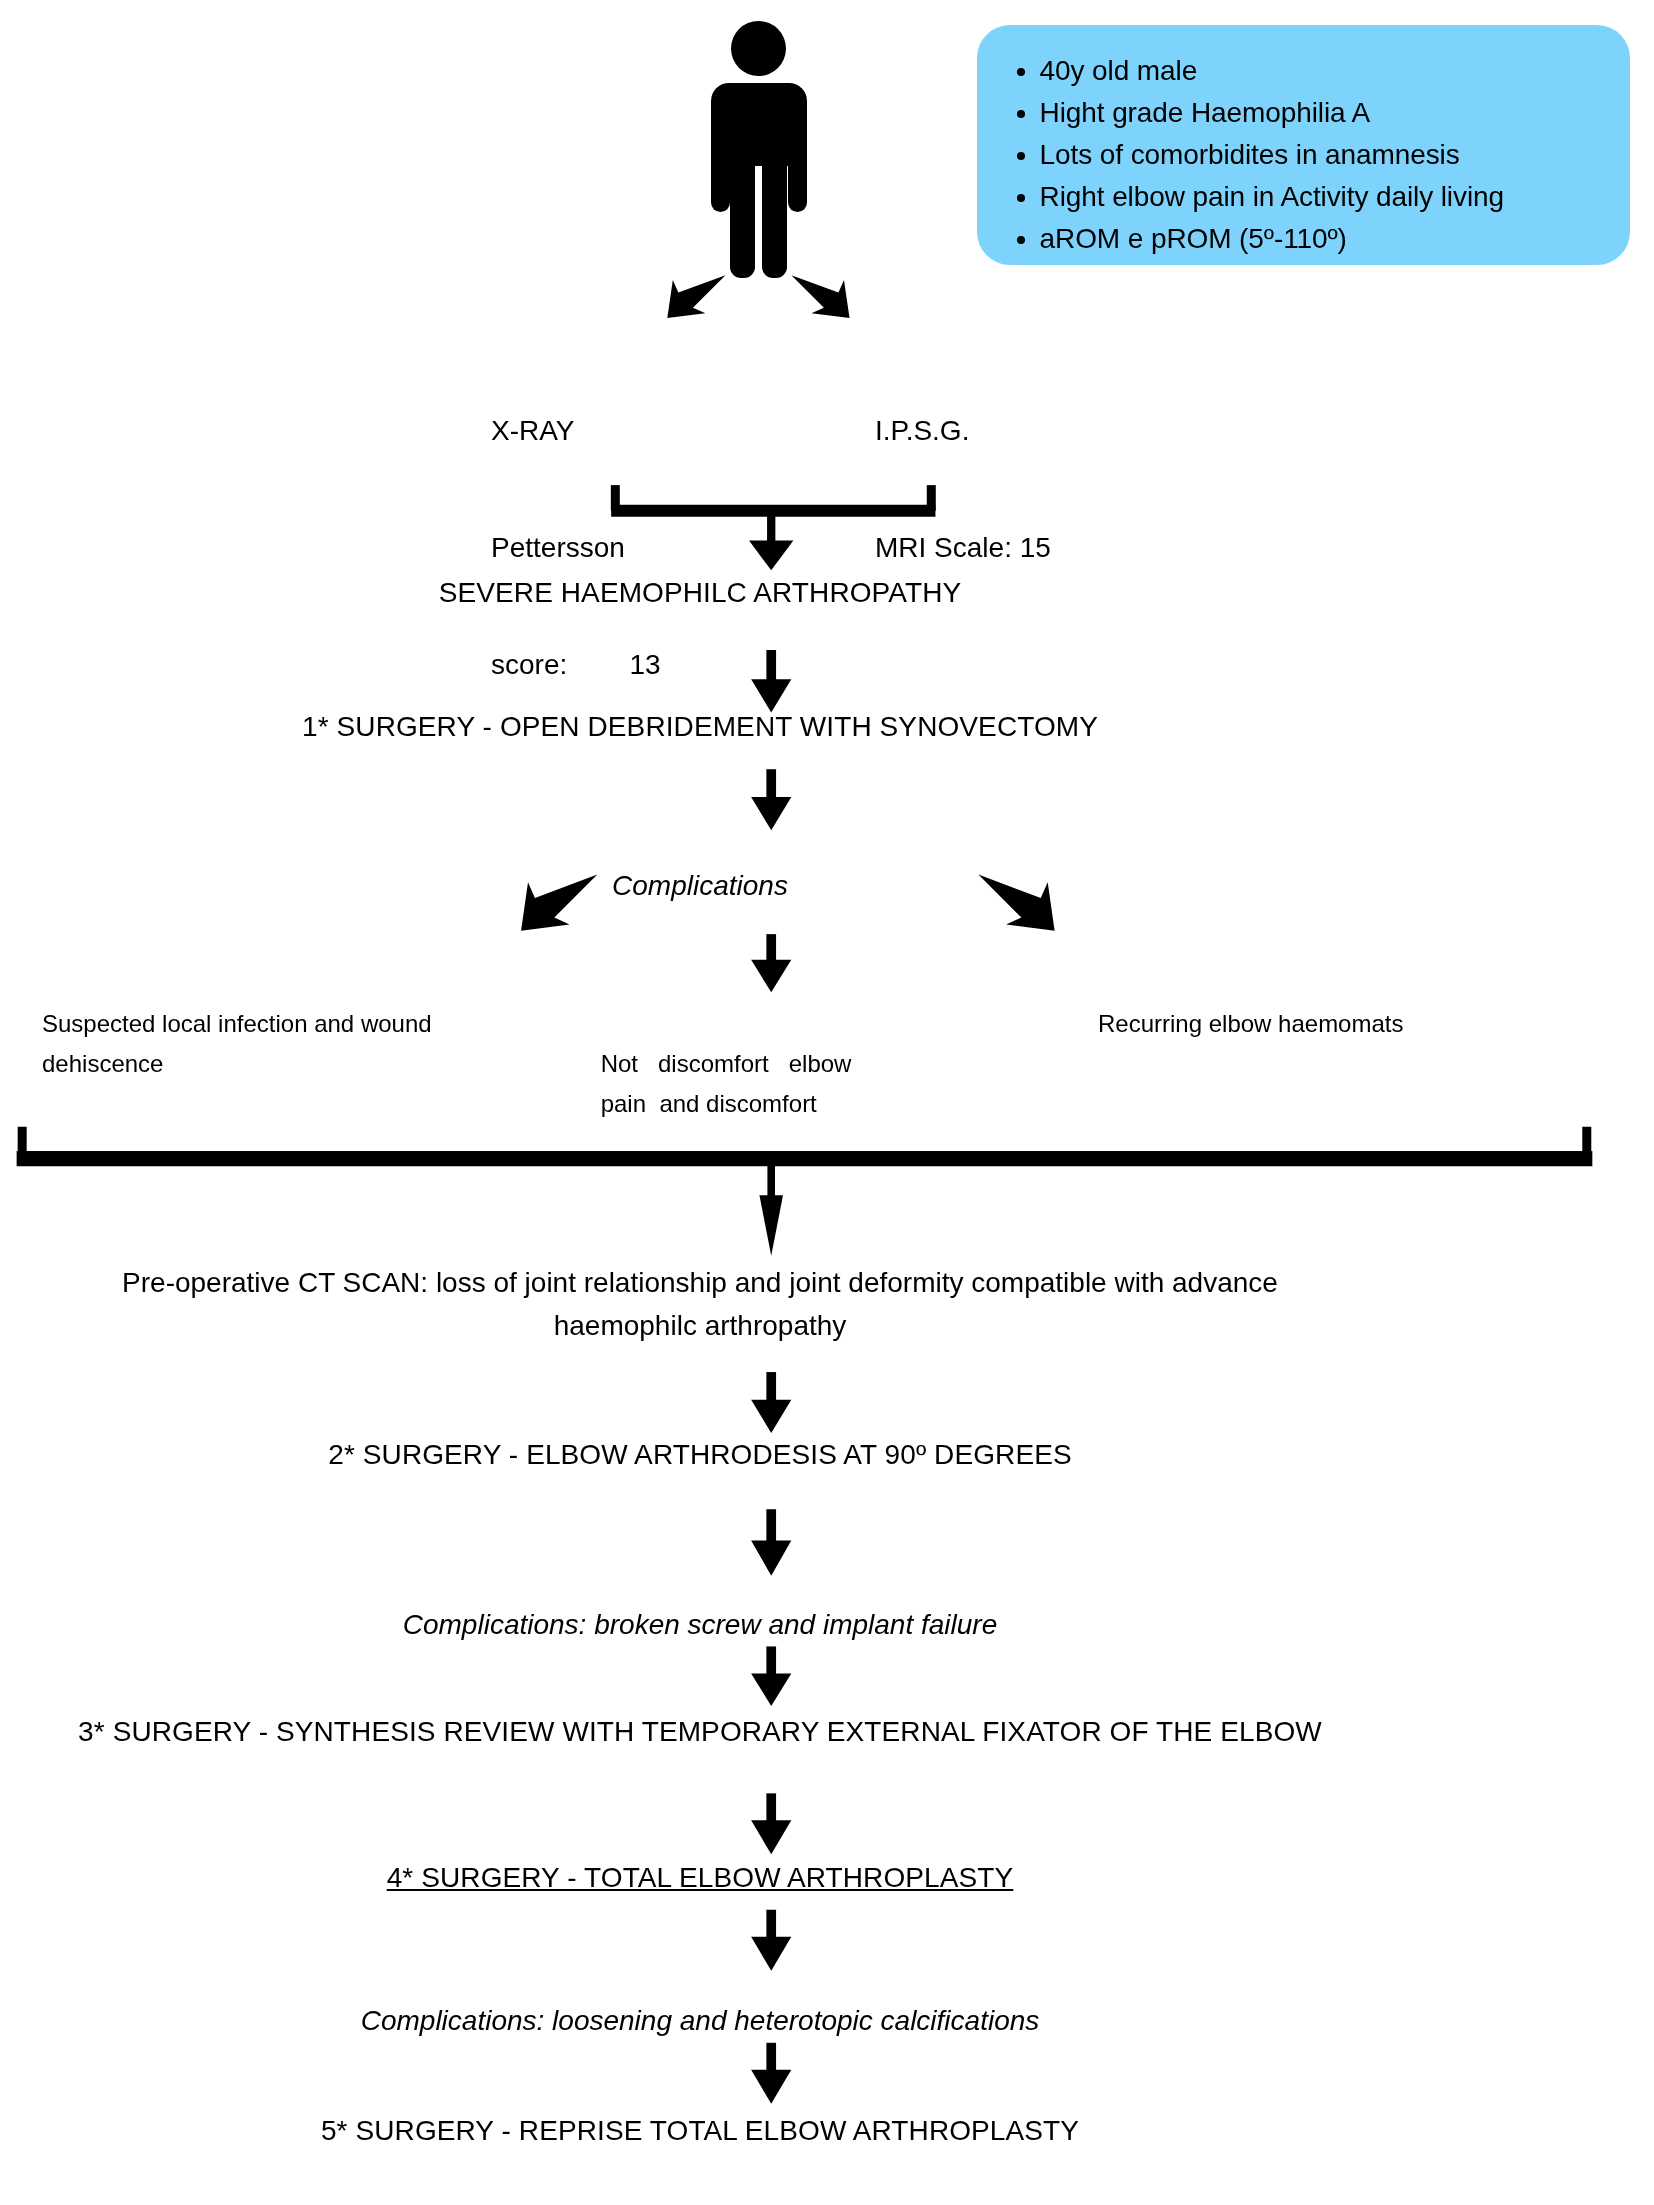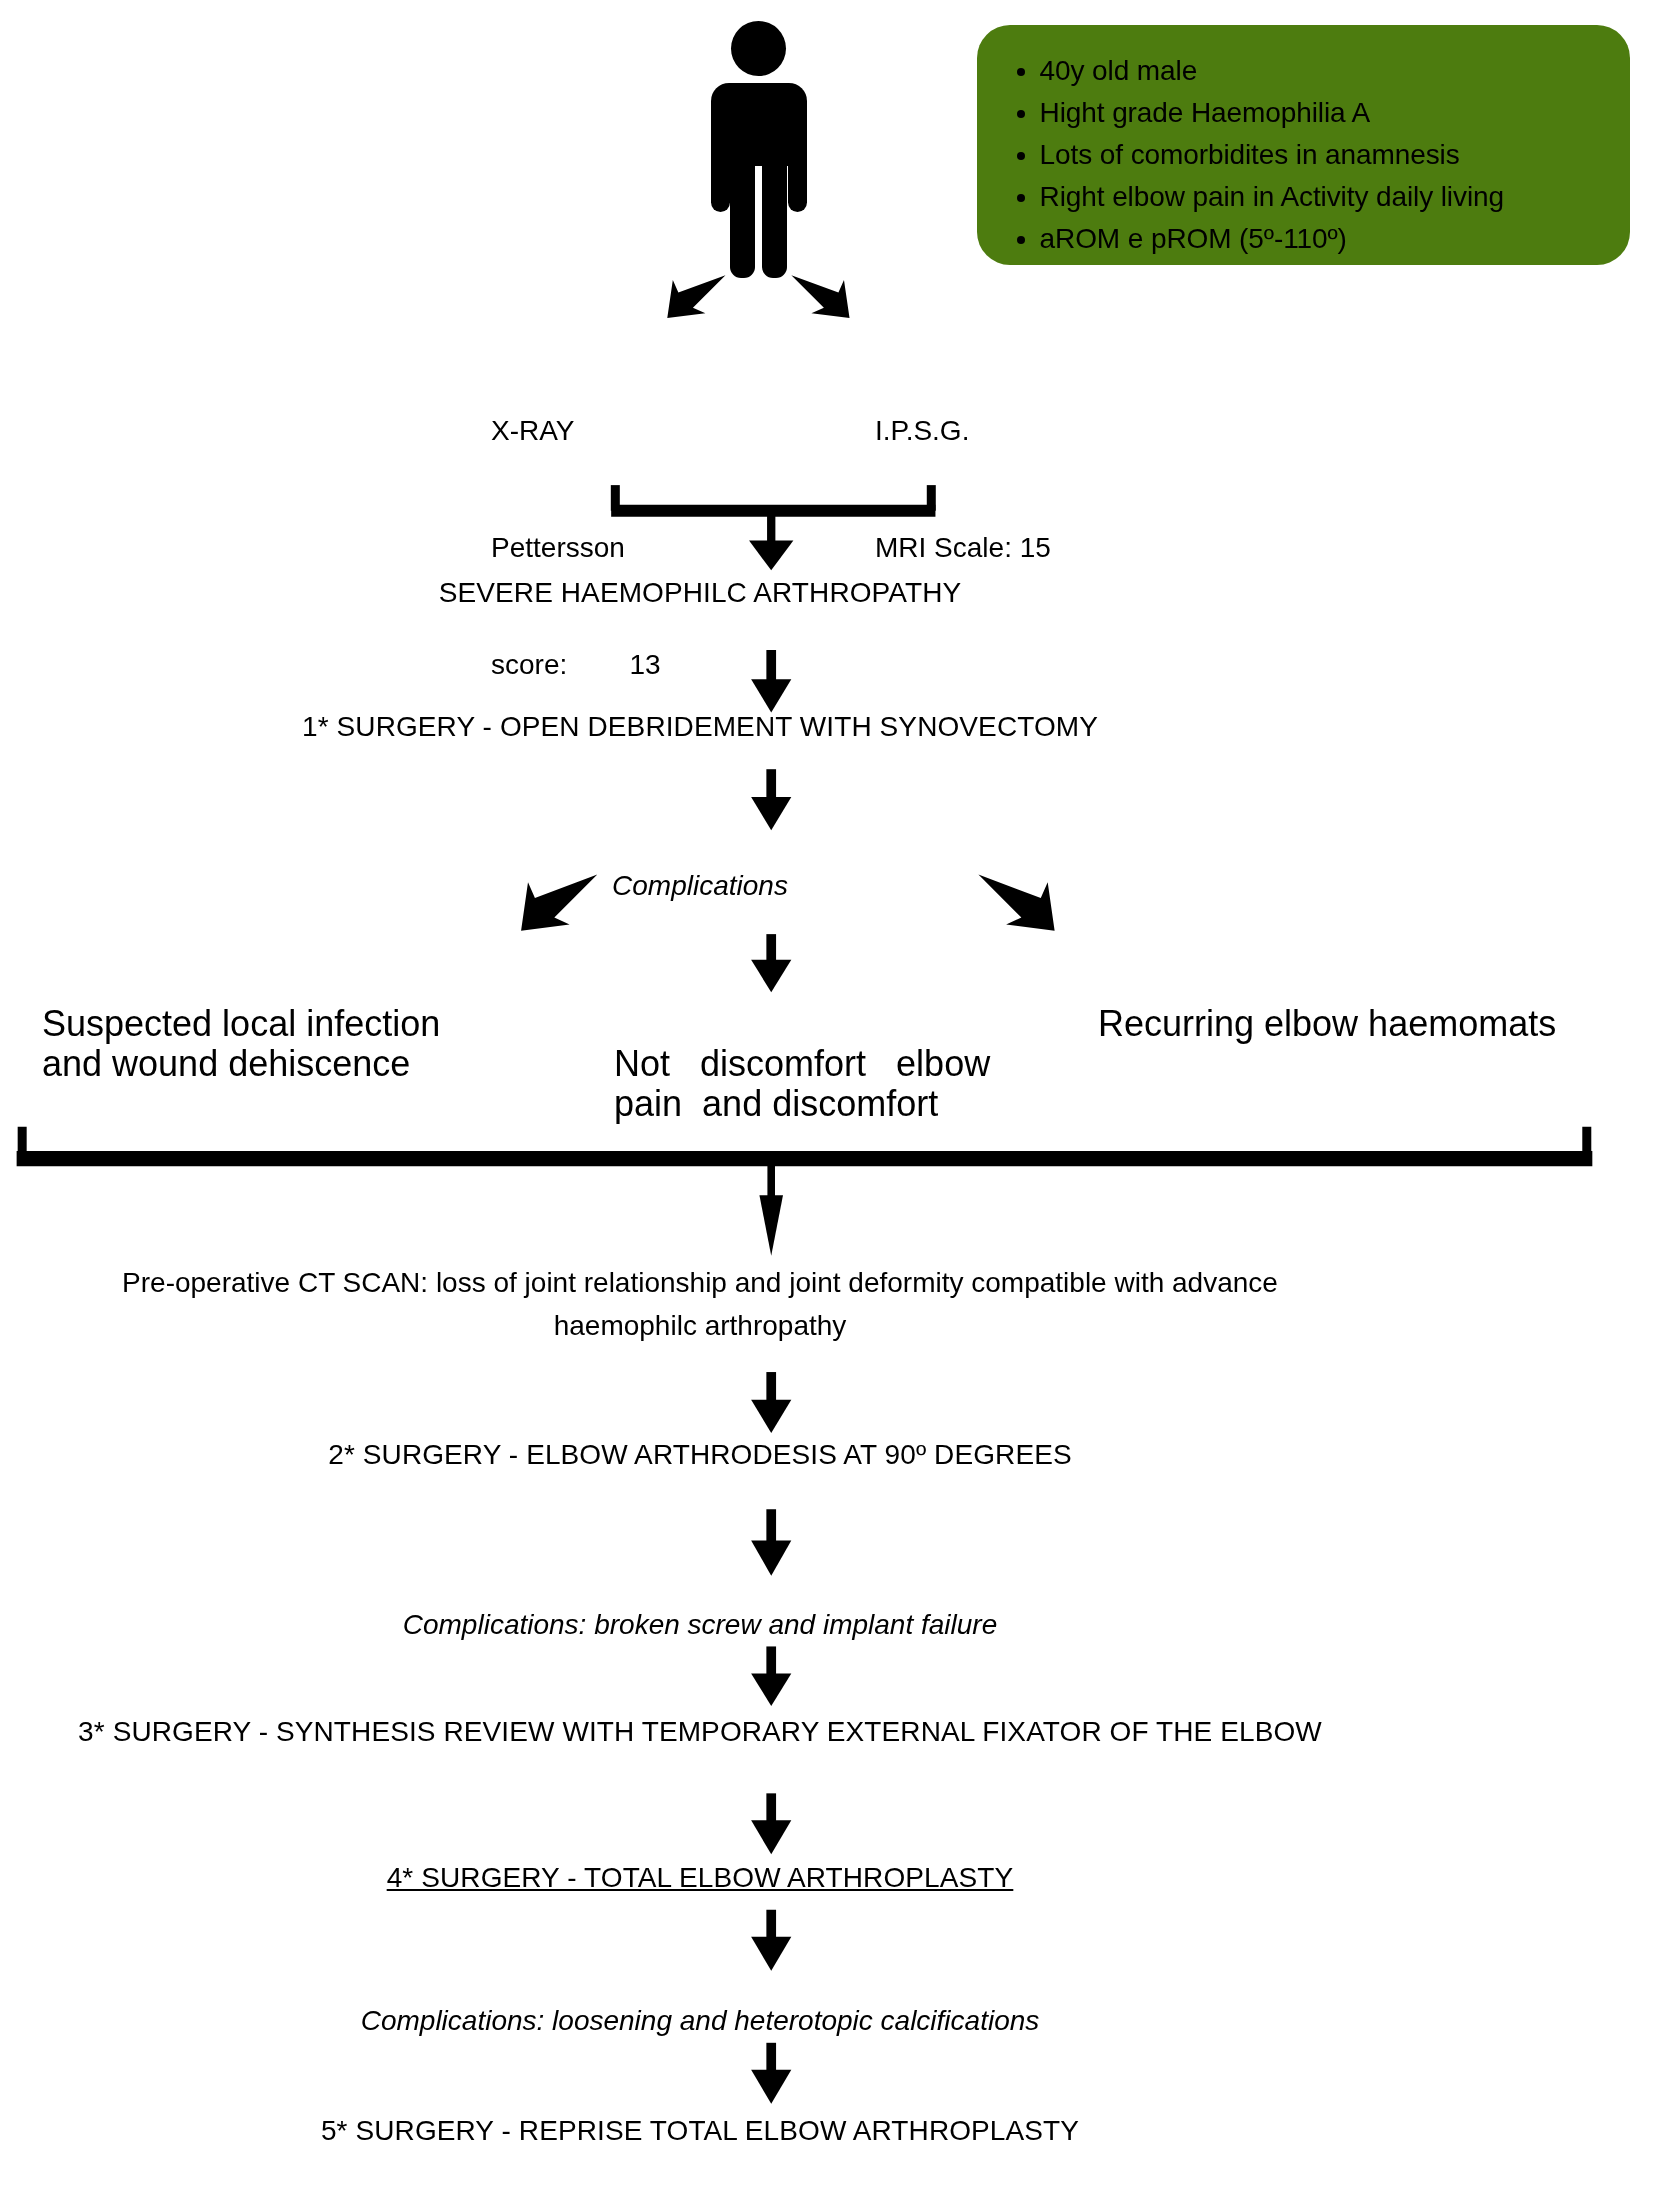--- a/index.html
+++ b/index.html
@@ -56,21 +56,21 @@
     width: 25px; height: 121px;
     background: #000;
     border-radius: 0 0 11px 11px;
   }
 
   
   .infobox {
     position: absolute;
     left: 977px; top: 25px;
     width: 653px; height: 240px;
-    background: #4d7c0f;
+    background: #7dd3fc;
     border-radius: 33px;
     box-sizing: border-box;
     padding: 25px 28px 0 39px;
   }
   .infobox ul { margin: 0; padding: 0 0 0 23.6px; list-style: disc; }
   .infobox li {
     font-size: 28px;
     line-height: 42px;
     letter-spacing: -0.1px;
   }
@@ -89,21 +89,21 @@
   .lbl {
     position: absolute;
     font-size: 28px;
     line-height: 39px;
     white-space: pre;
   }
 
   
   .branch {
     position: absolute;
-    font-size: 36px;
+    font-size: 24px;
     line-height: 40px;
   }
 
   
   #lines {
     position: absolute;
     left: 0; top: 0;
     width: 1654px; height: 2205px;
     pointer-events: none;
   }

